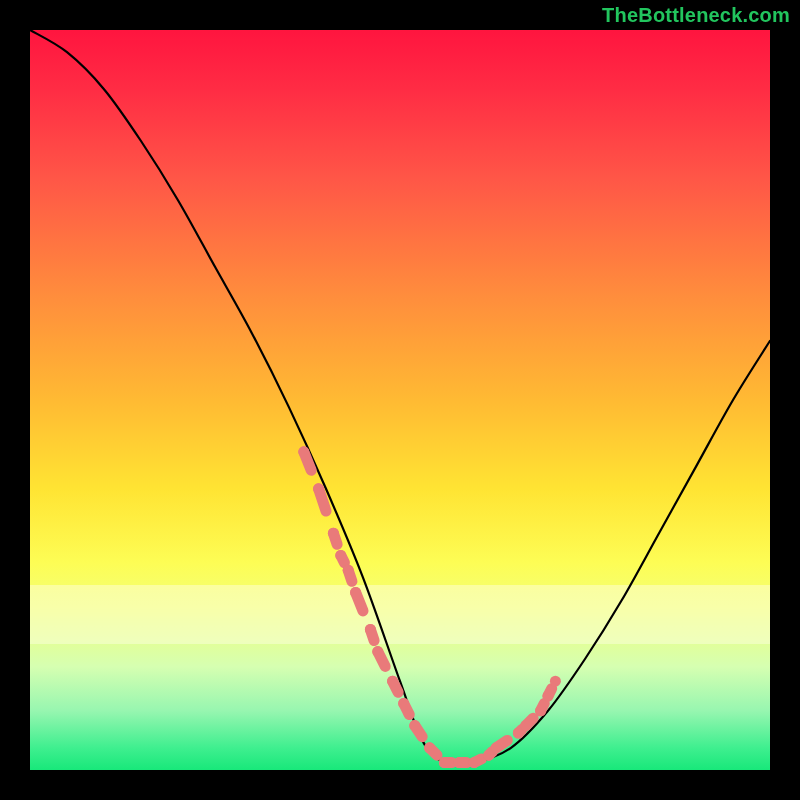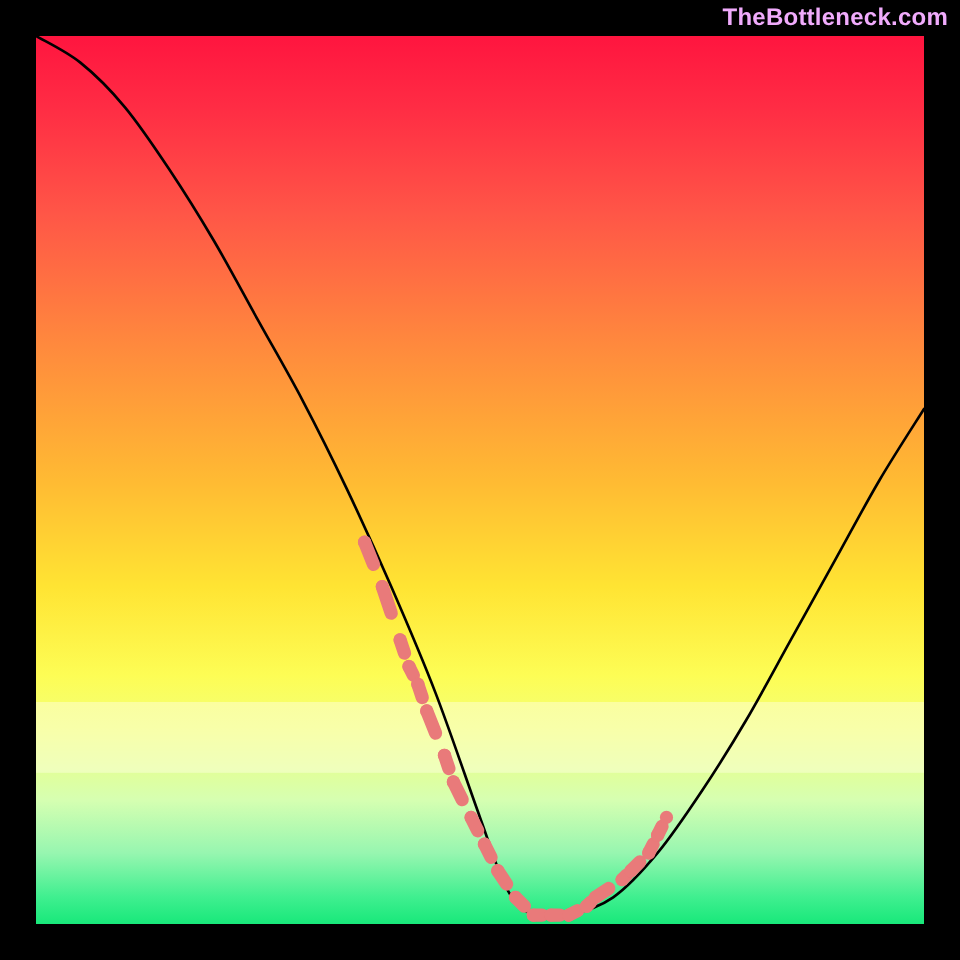--- a/index.html
+++ b/index.html
@@ -8,21 +8,21 @@
     height: 800px;
     background: #000;
     position: relative;
     font-family: Arial, Helvetica, sans-serif;
     overflow: hidden;
   }
   .watermark {
     position: absolute;
     top: 4px;
     right: 10px;
-    color: #f0abfc;
+    color: #22c55e;
     font-size: 20px;
     font-weight: 600;
     letter-spacing: 0.2px;
     z-index: 10;
   }
   .plot-area {
     position: absolute;
     left: 30px;
     top: 30px;
     width: 740px;

